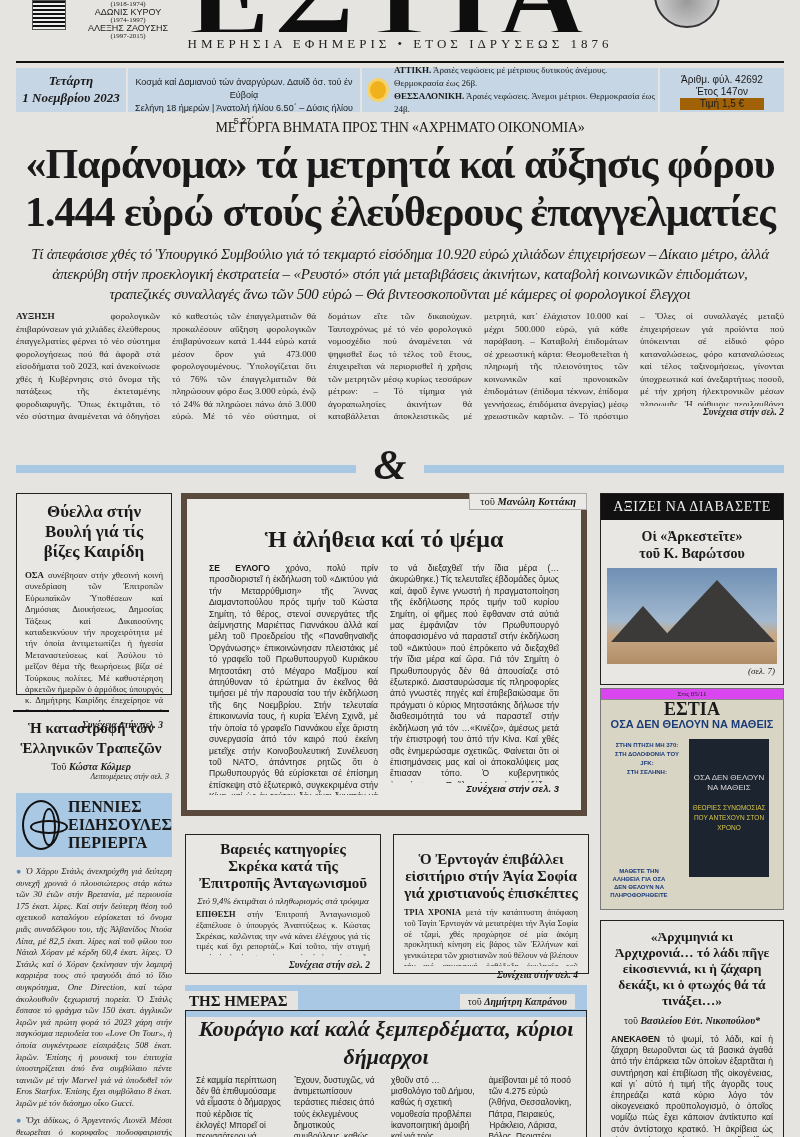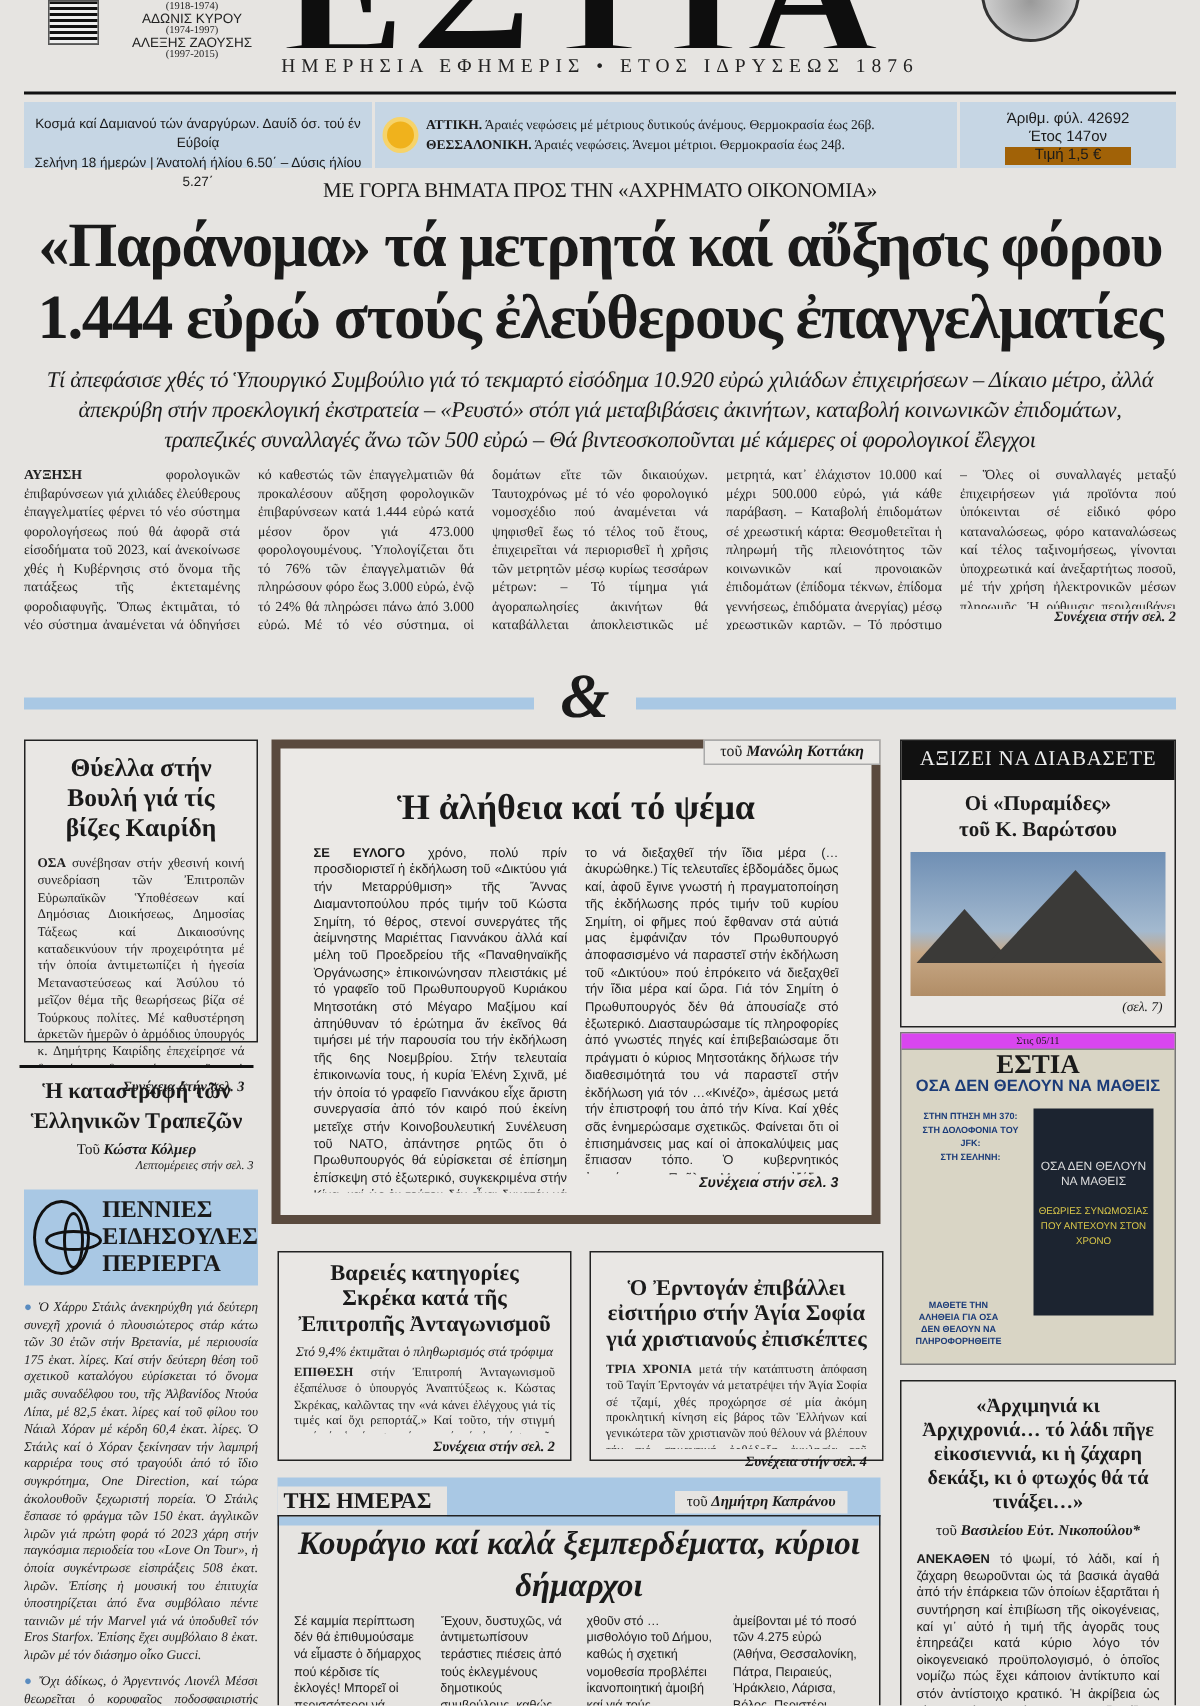--- a/index.html
+++ b/index.html
@@ -11,21 +11,21 @@
 .founders .yr{font-family:"Liberation Serif",serif;font-size:7px}
 .logo{left:170px;top:-40px;width:440px;height:72px;font-family:"Liberation Serif",serif;font-weight:bold;font-size:120px;line-height:72px;letter-spacing:6px;text-align:center;color:#0e0e0e;overflow:hidden}
 .seal{left:654px;top:-12px;width:66px;height:40px;border-radius:0 0 33px 33px;border:2px solid #333;background:radial-gradient(circle at 50% 30%,#999,#ddd)}
 .tagline{left:0;top:36px;width:800px;text-align:center;font-size:13px;letter-spacing:4px;color:#222}
 .rule{left:16px;top:61px;width:768px;height:2px;background:#111}
 .infobar{left:16px;top:68px;width:768px;height:44px;display:flex;gap:2px}
 .info-date{width:110px;background:#c6d6e4;text-align:center;font-style:italic;font-weight:bold;font-size:13px;line-height:17px;padding-top:4px}
 .info-saints{width:232px;background:#c6d6e4;font-family:"Liberation Sans",sans-serif;font-size:9px;line-height:13px;text-align:center;padding-top:8px}
 .info-weather{flex:1;background:#c6d6e4;display:flex;align-items:center;gap:8px;padding-left:8px;font-size:9px;line-height:13px}
 .sun{width:18px;height:18px;border-radius:50%;background:#f0b21c;box-shadow:0 0 0 3px #f6d36a}
-.info-issue{width:144px;background:#c6d6e4;text-align:center;font-family:"Liberation Sans",sans-serif;font-size:10px;line-height:12px;padding-top:6px}
+.info-issue{width:124px;background:#c6d6e4;text-align:center;font-family:"Liberation Sans",sans-serif;font-size:10px;line-height:12px;padding-top:6px}
 .price{display:inline-block;background:#a16207;padding:0 20px}
 .kicker{left:0;top:120px;width:800px;text-align:center;font-size:14px;letter-spacing:-0.2px}
 .headline{left:0;top:140px;width:800px;text-align:center;font-weight:bold;font-size:42px;line-height:48px;letter-spacing:-1px}
 .subhead{left:30px;top:244px;width:740px;text-align:center;font-style:italic;font-size:15px;line-height:20px;letter-spacing:-0.2px}
 .leadcols{left:16px;top:310px;width:768px;height:110px;display:flex;gap:12px;font-size:9.2px;line-height:12.5px;color:#222}
 .leadcols .c{flex:1;text-align:justify;overflow:hidden}
 .leadcols b{font-family:"Liberation Serif",serif}
 .cont{font-style:italic;font-weight:bold;font-size:9.5px;text-align:right}
 .amp-bar{top:465px;height:8px;background:#a9c8e4}
 .amp{left:362px;top:440px;width:56px;text-align:center;font-style:italic;font-size:42px;font-weight:bold;line-height:50px}
@@ -54,21 +54,21 @@
 .book-estia{text-align:center;font-weight:bold;font-size:18px;line-height:18px}
 .book-title{text-align:center;font-family:"Liberation Sans",sans-serif;font-weight:bold;font-size:11px;color:#1b3b78}
 .book-cover{position:absolute;right:14px;top:50px;width:80px;height:138px;background:#1c2430;color:#dcdcdc;text-align:center;font-family:"Liberation Sans",sans-serif;font-size:8px;padding-top:34px;line-height:10px}
 .book-lines{position:absolute;left:8px;top:52px;width:76px;text-align:center;font-family:"Liberation Sans",sans-serif;font-size:6px;line-height:9px;color:#1b3b78;font-weight:bold}
 .book-foot{position:absolute;left:8px;bottom:10px;width:60px;font-family:"Liberation Sans",sans-serif;font-size:6px;line-height:8px;color:#1b3b78;font-weight:bold;text-align:center}
 .b-skrekas{left:185px;top:834px;width:196px;height:140px;padding:6px 10px}
 .b-erdogan{left:393px;top:834px;width:196px;height:140px;padding:16px 10px}
 .b-arximinia{left:600px;top:920px;width:184px;height:217px;border:1.5px solid #222;padding:8px 10px;border-bottom:none}
 .b-imeras{left:185px;top:985px;width:402px;height:32px;background:#a9c8e4;display:flex;justify-content:space-between;align-items:center}
 .imeras-lbl{background:#e6e4e1;font-weight:bold;font-size:15px;padding:0 10px 0 4px;height:20px;line-height:20px}
-.imeras-by{background:#e6e4e1;font-size:10px;padding:2px 8px;margin-right:22px}
+.imeras-by{background:#e6e4e1;font-size:10px;padding:2px 8px;margin-right:12px}
 .b-kouragio{left:185px;top:1010px;width:402px;height:127px;border:1.5px solid #222;border-bottom:none;padding:4px 10px}
 .b-kouragio h2{font-style:italic;font-weight:bold;font-size:22px;text-align:center;line-height:28px}
 .fourcol{display:flex;gap:10px;font-family:"Liberation Sans",sans-serif;font-size:8.4px;line-height:11.2px;margin-top:4px}
 .fourcol>div{flex:1;overflow:hidden;height:90px}
 .sans{font-family:"Liberation Sans",sans-serif}
 </style>
 </head>
 <body>
 
 <div class="abs mast-left">
@@ -80,20 +80,24 @@
     <div>ΑΛΕΞΗΣ ΖΑΟΥΣΗΣ</div>
     <div class="yr">(1997-2015)</div>
   </div>
 </div>
 <div class="abs logo">ΕΣΤΙΑ</div>
 <div class="abs seal"></div>
 <div class="abs tagline">ΗΜΕΡΗΣΙΑ ΕΦΗΜΕΡΙΣ • ΕΤΟΣ ΙΔΡΥΣΕΩΣ 1876</div>
 <div class="abs rule"></div>
 
 <div class="abs infobar">
+  <div class="info-date">
+    <div>Τετάρτη</div>
+    <div>1 Νοεμβρίου 2023</div>
+  </div>
   <div class="info-saints">
     <div>Κοσμά καί Δαμιανού τών άναργύρων. Δαυίδ όσ. τού έν Εύβοίᾳ</div>
     <div>Σελήνη 18 ήμερών | Άνατολή ήλίου 6.50΄ – Δύσις ήλίου 5.27΄</div>
   </div>
   <div class="info-weather">
     <div class="sun"></div>
     <div>
       <div><b>ΑΤΤΙΚΗ.</b> <span>Άραιές νεφώσεις μέ μέτριους δυτικούς άνέμους. Θερμοκρασία έως 26β.</span></div>
       <div><b>ΘΕΣΣΑΛΟΝΙΚΗ.</b> <span>Άραιές νεφώσεις. Άνεμοι μέτριοι. Θερμοκρασία έως 24β.</span></div>
     </div>
@@ -159,21 +163,21 @@
     <div>
       <div style="height:220px;overflow:hidden">το νά διεξαχθεῖ τήν ἴδια μέρα (…ἀκυρώθηκε.) Τίς τελευταῖες ἑβδομάδες ὅμως καί, ἀφοῦ ἔγινε γνωστή ἡ πραγματοποίηση τῆς ἐκδήλωσης πρός τιμήν τοῦ κυρίου Σημίτη, οἱ φῆμες πού ἔφθαναν στά αὐτιά μας ἐμφάνιζαν τόν Πρωθυπουργό ἀποφασισμένο νά παραστεῖ στήν ἐκδήλωση τοῦ «Δικτύου» πού ἐπρόκειτο νά διεξαχθεῖ τήν ἴδια μέρα καί ὥρα. Γιά τόν Σημίτη ὁ Πρωθυπουργός δέν θά ἀπουσίαζε στό ἐξωτερικό. Διασταυρώσαμε τίς πληροφορίες ἀπό γνωστές πηγές καί ἐπιβεβαιώσαμε ὅτι πράγματι ὁ κύριος Μητσοτάκης δήλωσε τήν διαθεσιμότητά του νά παραστεῖ στήν ἐκδήλωση γιά τόν …«Κινέζο», ἀμέσως μετά τήν ἐπιστροφή του ἀπό τήν Κίνα. Καί χθές σᾶς ἐνημερώσαμε σχετικῶς. Φαίνεται ὅτι οἱ ἐπισημάνσεις μας καί οἱ ἀποκαλύψεις μας ἔπιασαν τόπο. Ὁ κυβερνητικός ἐκπρόσωπος Παῦλος Μαρινάκης ἐξέδωσε χθές πρωί-πρωί ἀνακοίνωση γιά τό «ἀνακριβές δημοσίευμα τῆς ἐφημερίδας Ἑστία», καί γιά τήν «ἀποφυγή τῆς διάδοσης fake news» διευκρίνισε ὅτι «τό πρόγραμμα τοῦ Πρωθυπουργοῦ μετά τήν ἀλλαγή τοῦ χρόνου ἐπιστροφῆς ἀπό τήν ἐπίσημη ἐπίσκεψη στήν Κίνα προβλέπει ὅτι τήν Δευτέρα 6 Νοεμβρίου θά παρευρεθεῖ στήν ἐκδήλωση μνήμης τῆς Μαριέττας Γιαννάκου μέ τήν ὁποία συνδεόταν μέ στενή φιλία καθώς καί στήν ἐκδήλωση γιά τόν πρώην Πρωθυπουργό</div>
       <div class="cont sans">Συνέχεια στήν σελ. 3</div>
     </div>
   </div>
 </div>
 
 <div class="abs box b-axizei">
   <div class="axizei-hdr">ΑΞΙΖΕΙ ΝΑ ΔΙΑΒΑΣΕΤΕ</div>
   <div class="h2" style="font-size:14px;line-height:17px;margin-top:8px">
-    <div>Οἱ «Πυραμίδες»</div>
+    <div>Οἱ «Ἀρκεστεῖτε»</div>
     <div>τοῦ Κ. Βαρώτσου</div>
   </div>
   <div class="pyramid-img">
     <div class="pyr" style="left:4px;border-left-width:32px;border-right-width:32px;border-bottom-width:36px"></div>
     <div class="pyr" style="left:52px;border-left-width:58px;border-right-width:58px;border-bottom-width:62px"></div>
   </div>
   <div style="text-align:right;font-style:italic;font-size:9px;padding:2px 8px">(σελ. 7)</div>
 </div>
 
 <div class="abs b-book">

